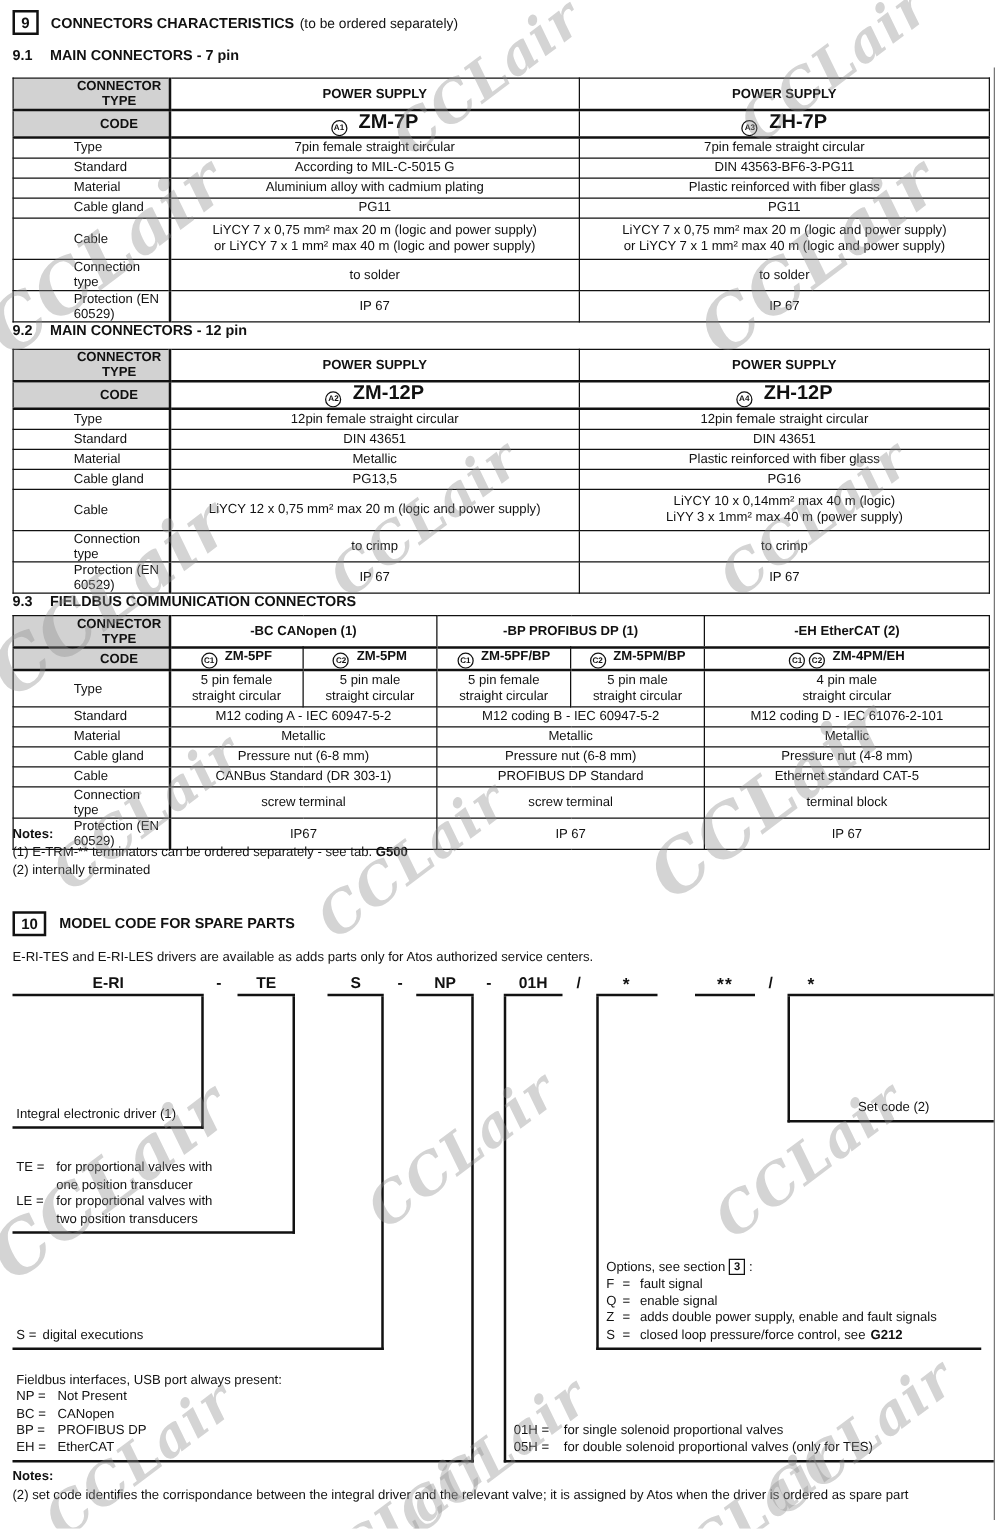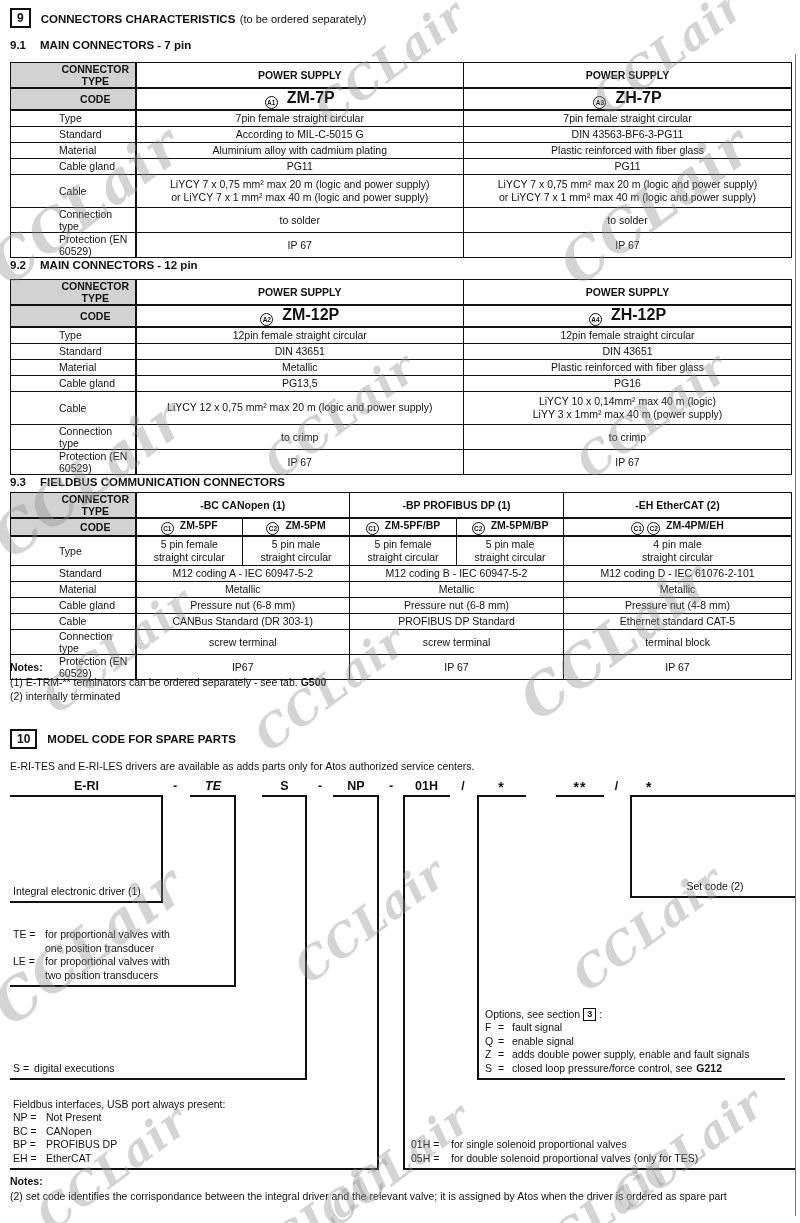--- a/index.html
+++ b/index.html
@@ -308,21 +308,21 @@
   </div>
 
   <div class="sec-head" style="top:729px;">
     <span class="numbox">10</span>
     <span class="sec-title">MODEL CODE FOR SPARE PARTS</span>
   </div>
   <div class="intro" style="top:760px;">E-RI-TES and E-RI-LES drivers are available as adds parts only for Atos authorized service centers.</div>
 
   <div class="seg" style="left:10px;width:153px;">E-RI</div>
   <div class="sep" style="left:165px;width:20px;">-</div>
-  <div class="seg" style="left:190px;width:46px;font-style:italic;">TE</div>
+  <div class="seg" style="left:190px;width:46px;">TE</div>
   <div class="seg" style="left:262px;width:45px;">S</div>
   <div class="sep" style="left:310px;width:20px;">-</div>
   <div class="seg" style="left:333px;width:46px;">NP</div>
   <div class="sep" style="left:381px;width:20px;">-</div>
   <div class="seg" style="left:403px;width:47px;">01H</div>
   <div class="sep" style="left:452px;width:22px;">/</div>
   <div class="seg ast" style="left:477px;width:49px;">*</div>
   <div class="seg ast" style="left:556px;width:48px;">**</div>
   <div class="sep" style="left:606px;width:21px;">/</div>
   <div class="seg ast leftal" style="left:630px;width:165px;">*</div>

